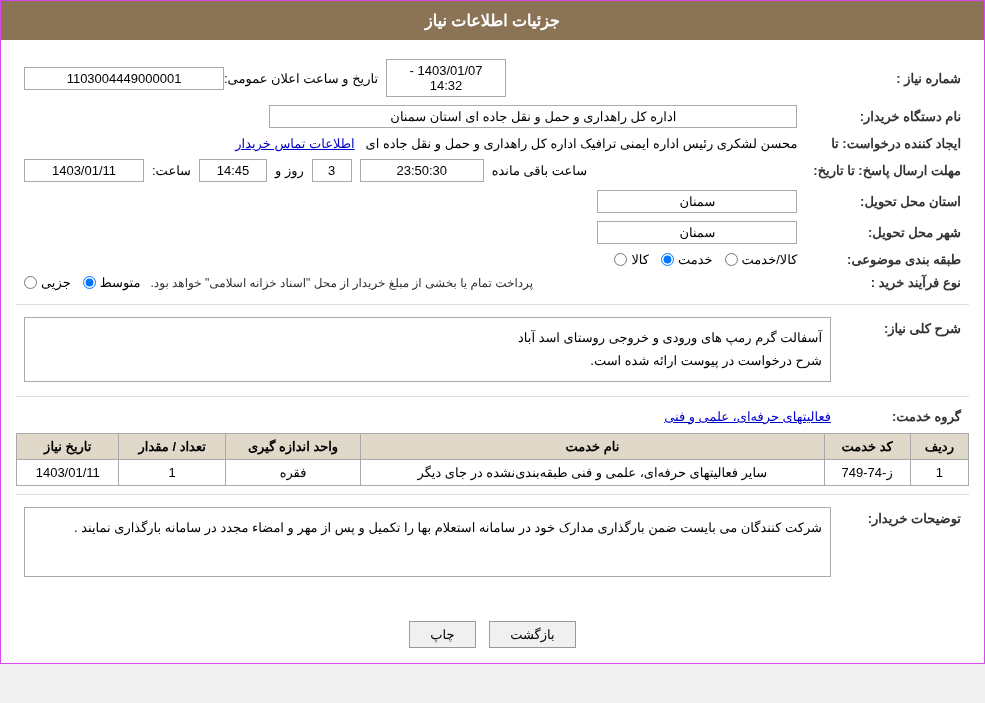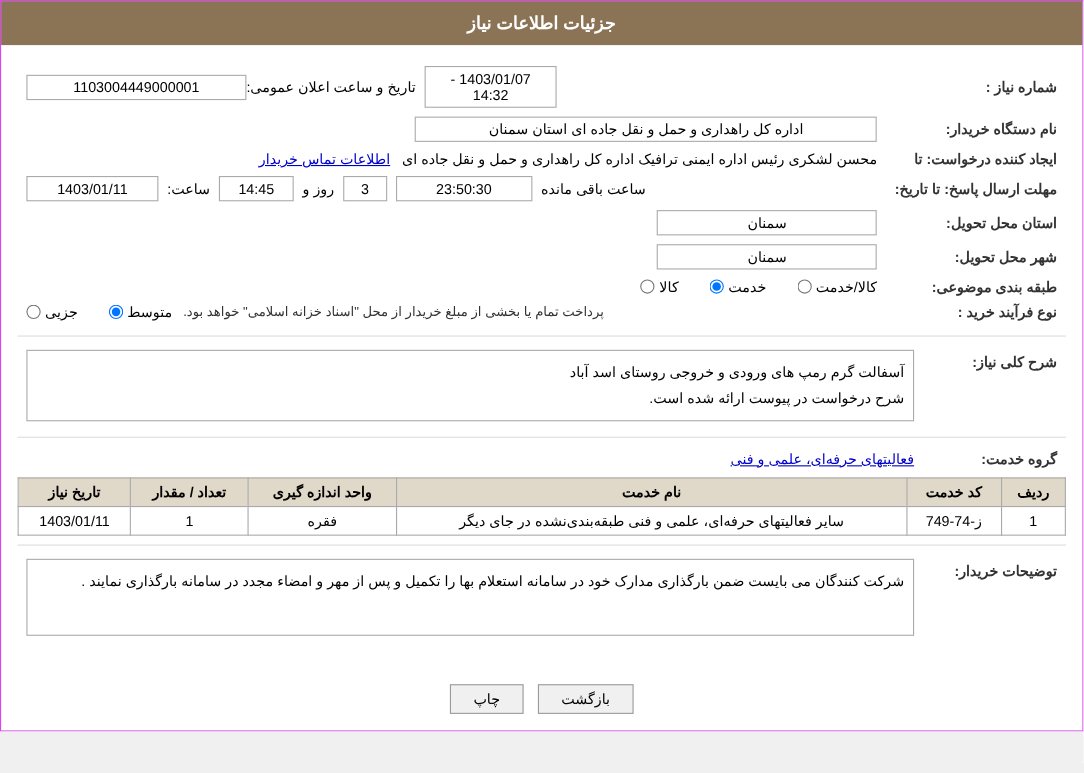--- a/index.html
+++ b/index.html
@@ -109,21 +109,21 @@
       border: 1px solid #999;
       background: #f0f0f0;
       padding: 5px 20px;
       cursor: pointer;
       font-size: 13px;
       margin: 0 5px;
       font-family: Tahoma, Arial, sans-serif;
     }
     .radio-group {
       display: inline-flex;
-      gap: 28px;
+      gap: 12px;
       align-items: center;
     }
     .radio-item {
       display: inline-flex;
       align-items: center;
       gap: 4px;
     }
     .row-flex {
       display: flex;
       align-items: center;
@@ -158,21 +158,21 @@
             <div style="display:flex; align-items:center; gap:8px;">
               <span class="input-box input-small" style="text-align:center;">1403/01/07 - 14:32</span>
               <span>تاریخ و ساعت اعلان عمومی:</span>
             </div>
           </div>
         </td>
       </tr>
       <tr>
         <td class="label-cell">نام دستگاه خریدار:</td>
         <td class="value-cell" colspan="3">
-          <span class="input-box" style="width:420px; display:inline-block; text-align:center;">اداره کل راهداری و حمل و نقل جاده ای استان سمنان</span>
+          <span class="input-box" style="width:528px; display:inline-block; text-align:center;">اداره کل راهداری و حمل و نقل جاده ای استان سمنان</span>
         </td>
       </tr>
       <tr>
         <td class="label-cell">ایجاد کننده درخواست: تا</td>
         <td class="value-cell" colspan="3">
           <span>محسن لشکری رئیس اداره ایمنی ترافیک اداره کل راهداری و حمل و نقل جاده ای</span>
           &nbsp;
           <span class="link-blue">اطلاعات تماس خریدار</span>
         </td>
       </tr>
@@ -217,21 +217,21 @@
             <label class="radio-item">
               <span>کالا/خدمت</span>
               <input type="radio" name="category" style="">
             </label>
           </div>
         </td>
       </tr>
       <tr>
         <td class="label-cell">نوع فرآیند خرید :</td>
         <td class="value-cell" colspan="3">
-          <div style="display:flex; align-items:flex-start; gap:10px; flex-direction:row-reverse; flex-wrap:wrap;">
+          <div style="display:flex; align-items:flex-end; gap:10px; flex-direction:row-reverse; flex-wrap:wrap;">
             <div class="radio-group" style="flex-direction:row-reverse;">
               <label class="radio-item">
                 <span>جزیی</span>
                 <input type="radio" name="purchase_type" style="">
               </label>
               <label class="radio-item">
                 <span>متوسط</span>
                 <input type="radio" name="purchase_type" checked="" style="">
               </label>
             </div>

